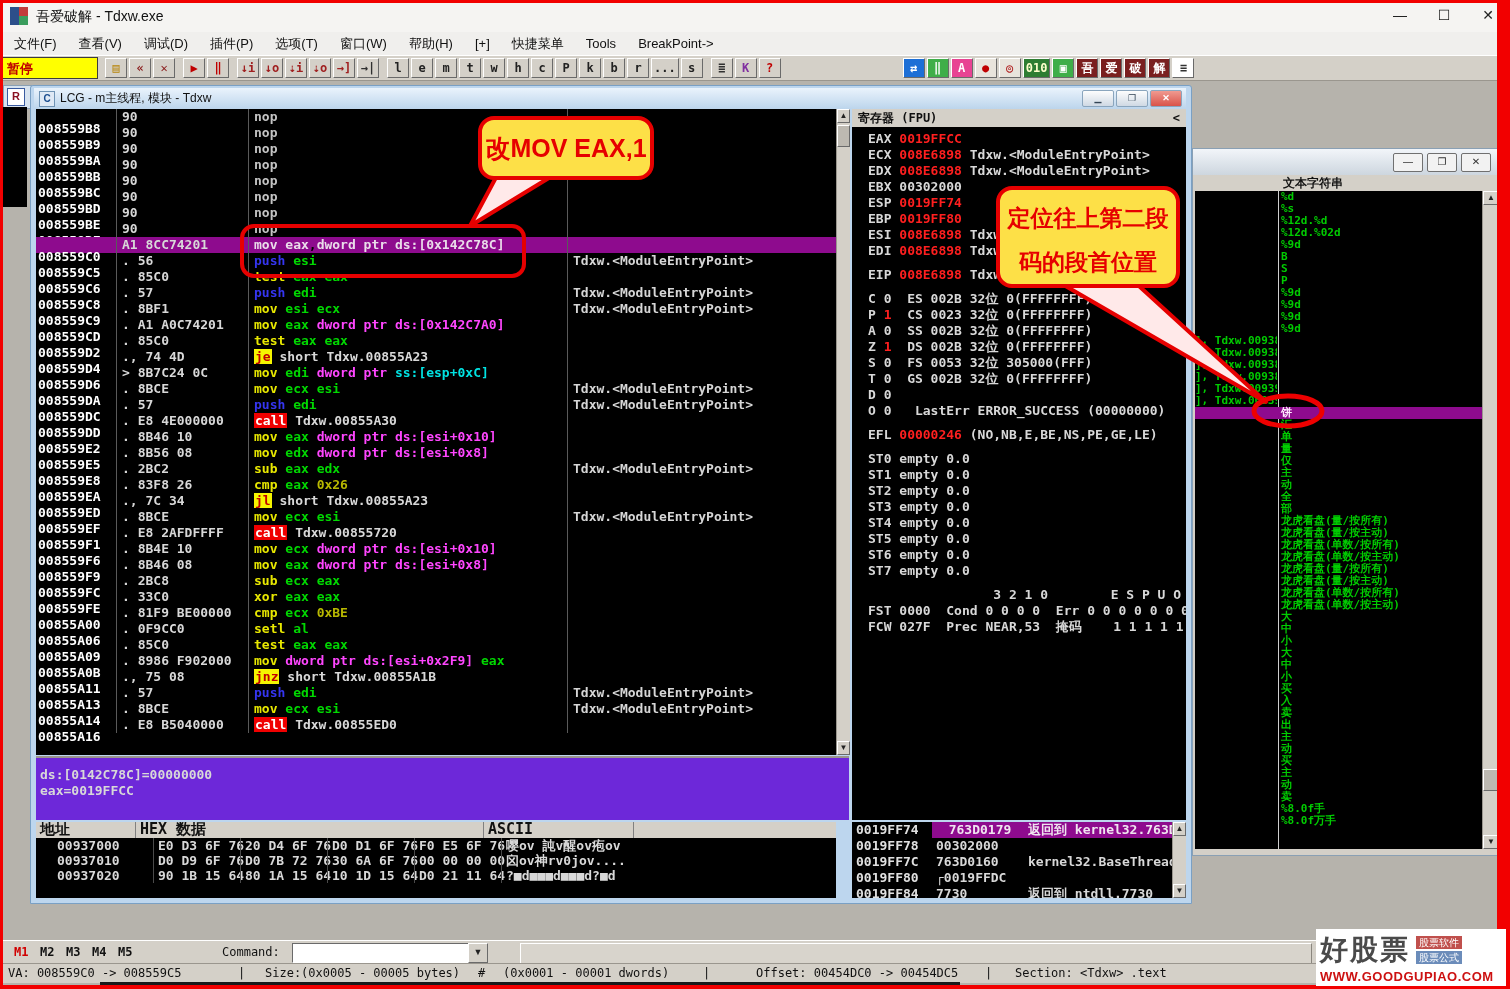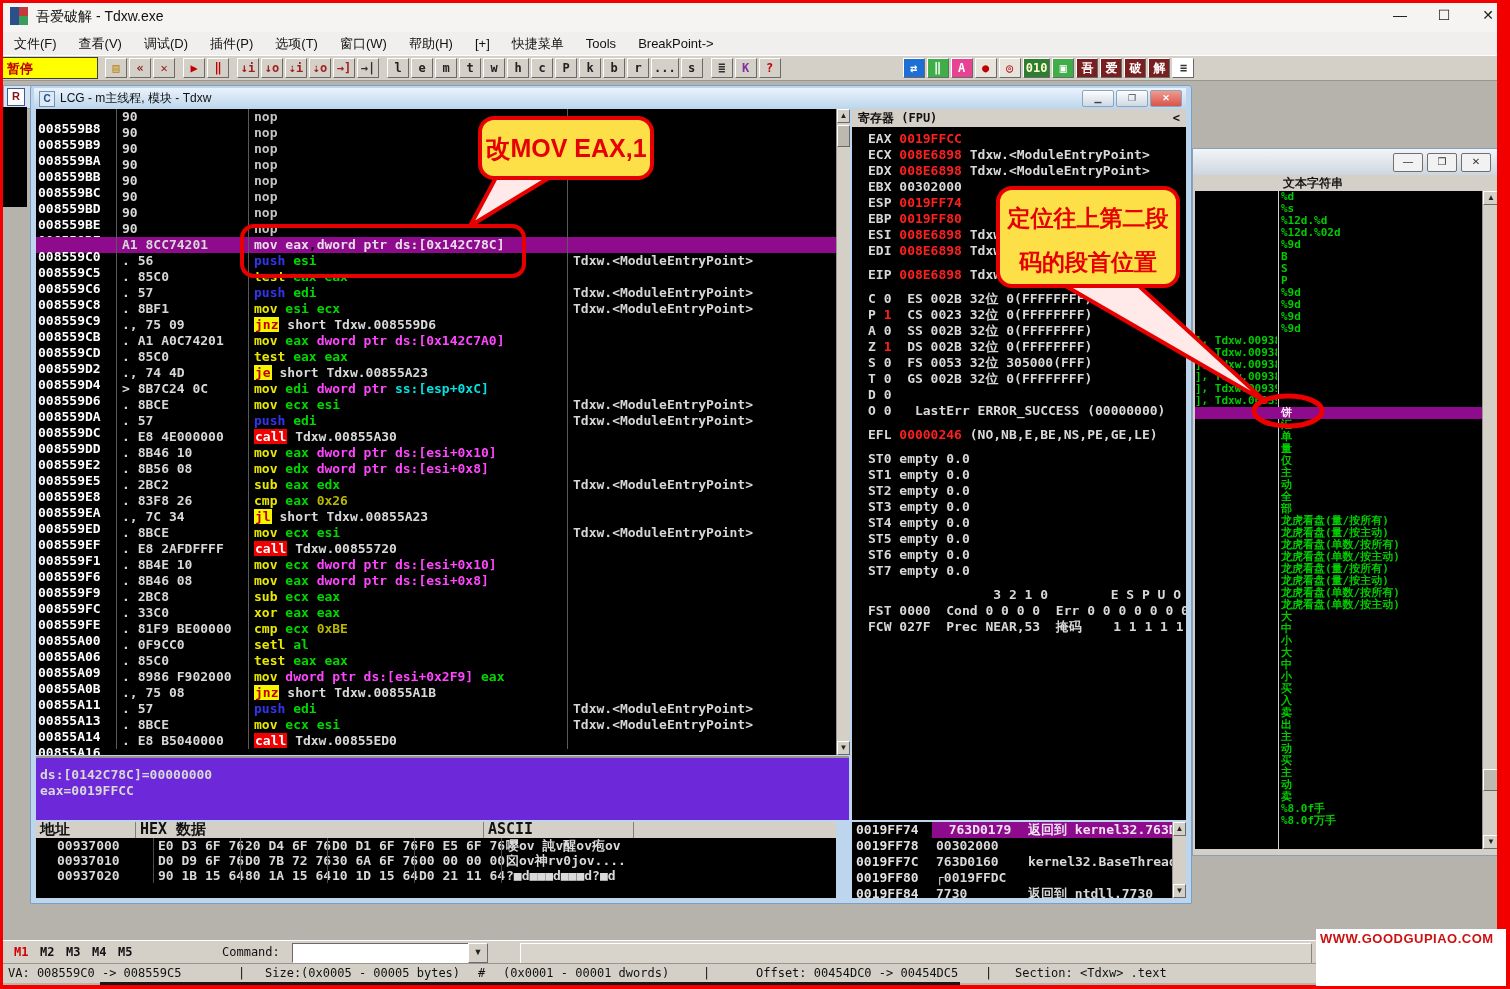--- a/index.html
+++ b/index.html
@@ -341,26 +341,20 @@
         <div class="dc i"><span class="tb">push</span> <span class="tg2">edi</span></div>
         <div class="dc cm">Tdxw.&lt;ModuleEntryPoint&gt;</div>
       </div>
       <div class="drow">
         <div class="dc a">008559C9</div>
         <div class="dc b">. 8BF1</div>
         <div class="dc i"><span class="ty">mov</span> <span class="tg2">esi</span>,<span class="tg2">ecx</span></div>
         <div class="dc cm">Tdxw.&lt;ModuleEntryPoint&gt;</div>
       </div>
       <div class="drow">
-        <div class="dc a">008559CB</div>
-        <div class="dc b">., 75 09</div>
-        <div class="dc i"><span class="tj">jnz</span> <span class="tw">short</span> <span class="tw">Tdxw.008559D6</span></div>
-        <div class="dc cm"></div>
-      </div>
-      <div class="drow">
         <div class="dc a">008559CD</div>
         <div class="dc b">. A1 A0C74201</div>
         <div class="dc i"><span class="ty">mov</span> <span class="tg2">eax</span>,<span class="tm">dword</span> <span class="tm">ptr</span> <span class="tm">ds:[0x142C7A0]</span></div>
         <div class="dc cm"></div>
       </div>
       <div class="drow">
         <div class="dc a">008559D2</div>
         <div class="dc b">. 85C0</div>
         <div class="dc i"><span class="ty">test</span> <span class="tg2">eax</span>,<span class="tg2">eax</span></div>
         <div class="dc cm"></div>
@@ -632,20 +626,27 @@
     <polygon points="1062,284 1128,276 1266,402" fill="#ffe9e9" stroke="#e60000" stroke-width="4" stroke-linejoin="round"></polygon>
     <ellipse cx="1288" cy="411" rx="34" ry="15" fill="none" stroke="#ee0000" stroke-width="5"></ellipse>
   </svg>
   <div class="abs bubble" id="bubble1">改MOV EAX,1</div>
   <div class="abs bubble" id="bubble2">
     <div>定位往上第二段</div>
     <div>码的段首位置</div>
   </div>
 
   <div class="abs" id="watermark">
+    <div id="wm-top">
+      <span id="wm-brand">好股票</span>
+      <span id="wm-badges">
+        <span class="wm-badge" id="wm-b1" style="background: rgb(192, 80, 77);">股票软件</span>
+        <span class="wm-badge" id="wm-b2" style="background: rgb(107, 140, 186);">股票公式</span>
+      </span>
+    </div>
     <div id="wm-url">WWW.GOODGUPIAO.COM</div>
   </div>
 
   <div class="abs redborder" style="left:0;top:0;width:1510px;height:3px"></div>
   <div class="abs redborder" style="left:0;top:0;width:3px;height:989px"></div>
   <div class="abs redborder" style="left:0;top:985px;width:1510px;height:4px"></div>
   <div class="abs redborder" style="left:1497px;top:0;width:13px;height:989px;z-index:50"></div>
 </div>
 
 </body></html>

